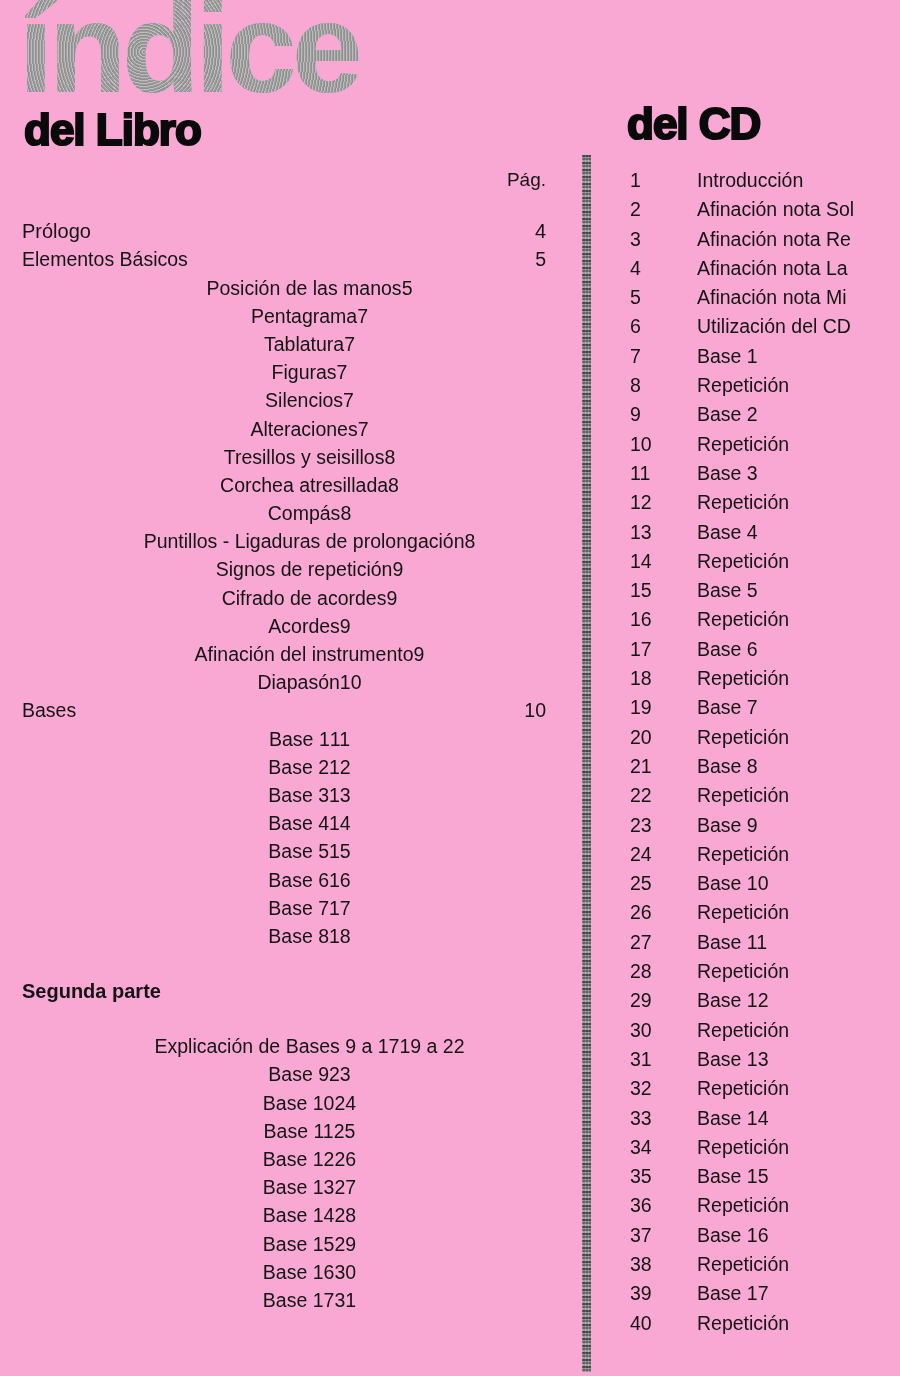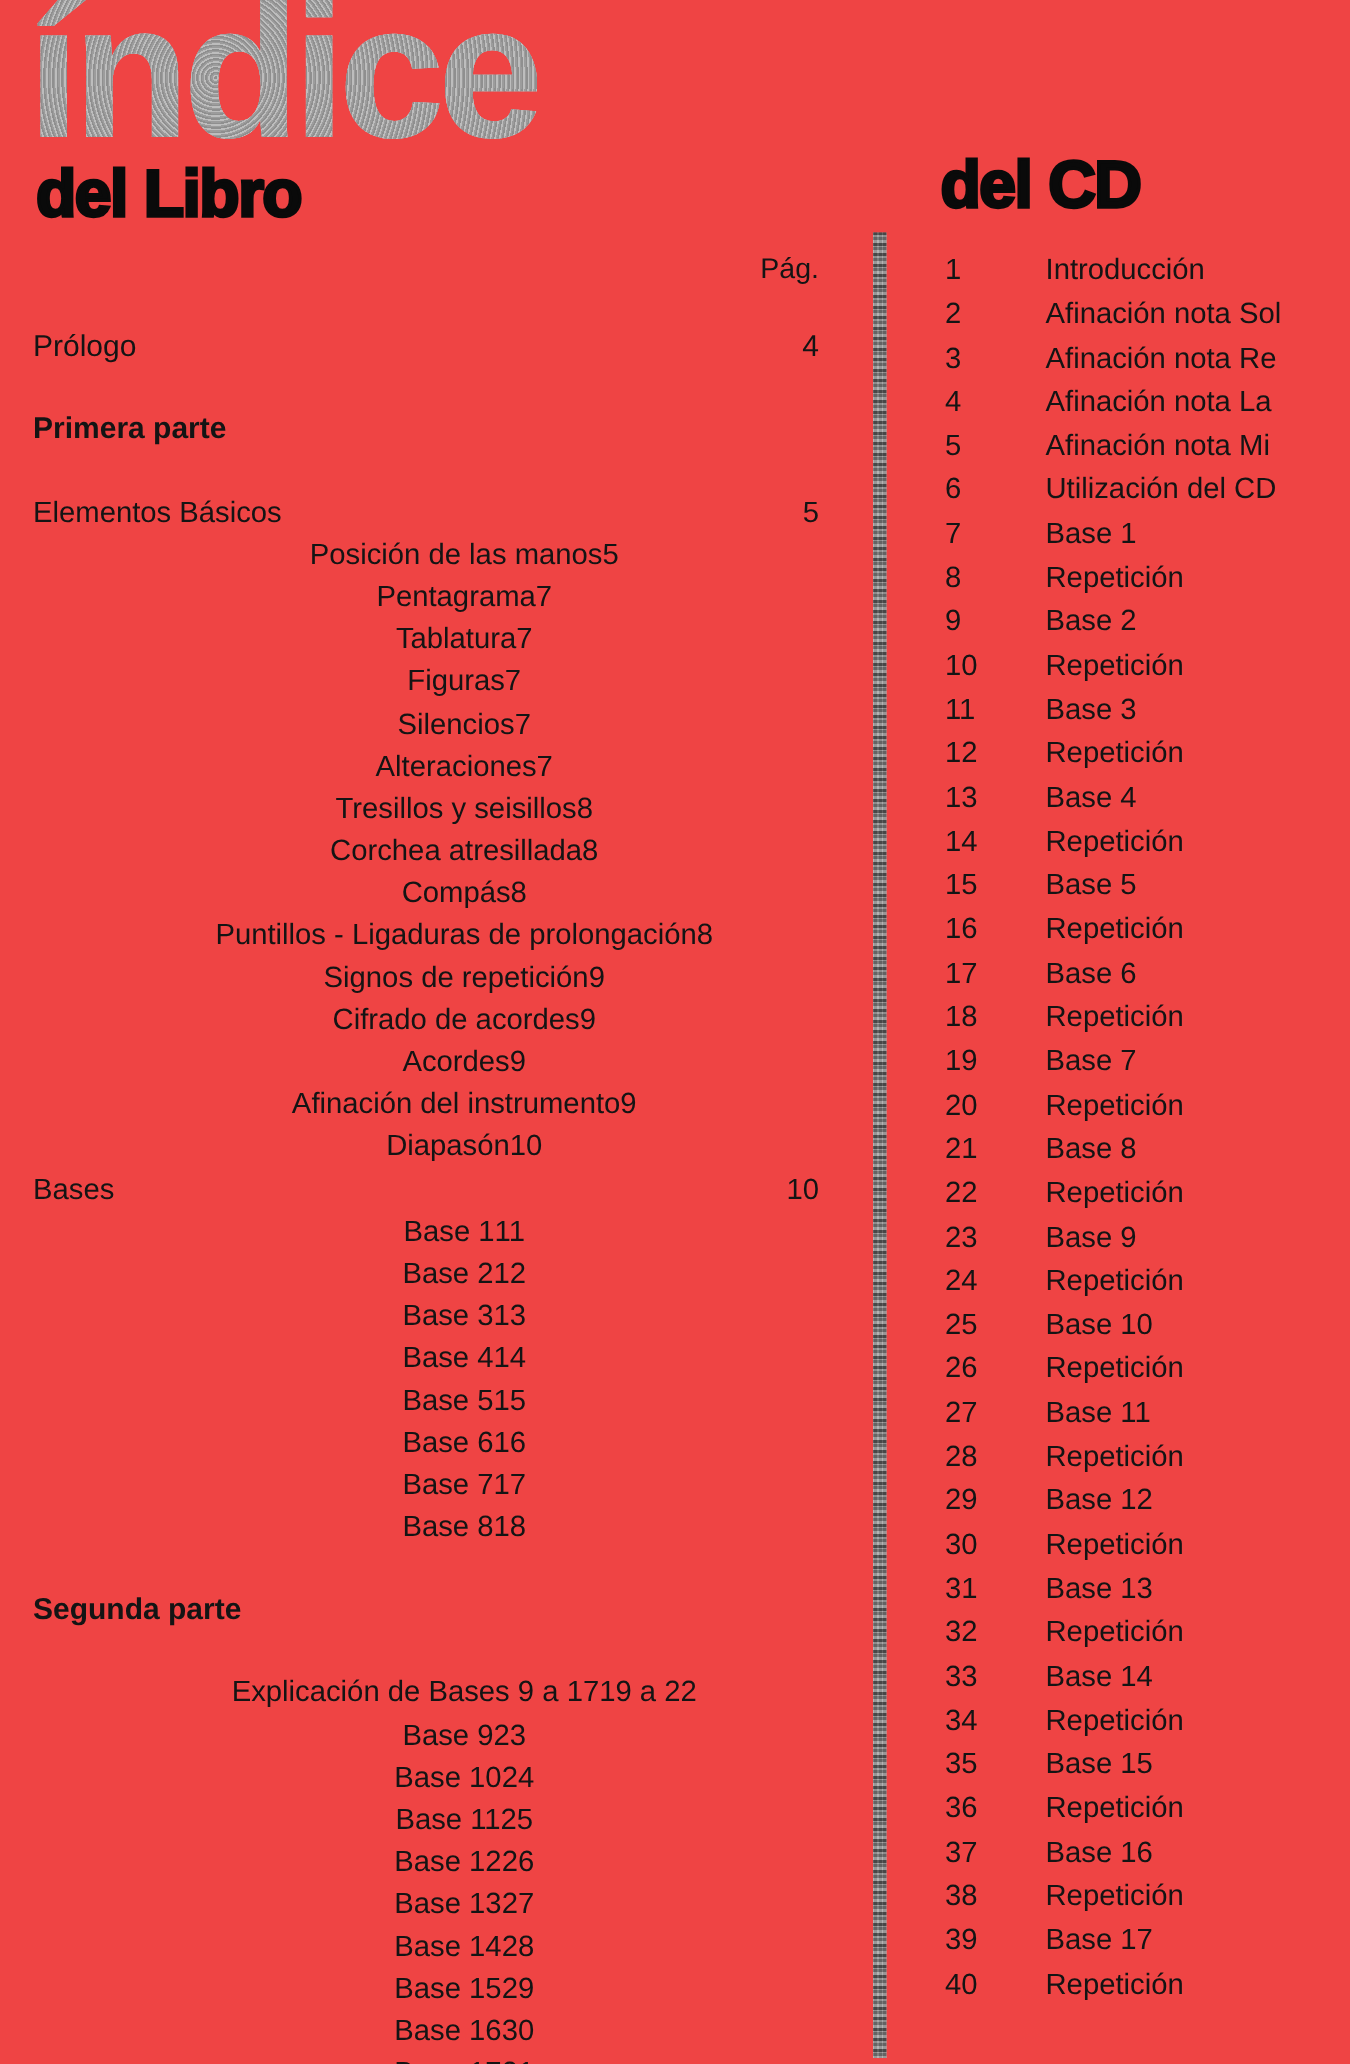--- a/index.html
+++ b/index.html
@@ -1,20 +1,20 @@
 <!DOCTYPE html>
 <html><head>
 <meta charset="utf-8">
 <style>
   html, body { margin: 0; padding: 0; background: #ffffff; }
   .page {
     position: relative;
     width: 900px;
     height: 1376px;
-    background: #ef4444;
+    background: #f9a8d4;
     overflow: hidden;
     font-family: "Liberation Sans", "DejaVu Sans", sans-serif;
     color: #141414;
   }
 
   
   .title-indice {
     position: absolute;
     left: 18px;
     top: -16px;
@@ -129,24 +129,20 @@
 
   <div class="divider"></div>
 
   <div class="book-col">
     <div class="page-col-header">Pág.</div>
     <div id="book-rows">
         <div class="trow kind-chapter indent-0">
           <span class="lab">Prólogo</span>
           <span class="pagenum">4</span>
         </div>
-        <div class="trow kind-section indent-0">
-          <span class="lab">Primera parte</span>
-          <span class="pagenum"></span>
-        </div>
         <div class="trow kind-entry indent-0">
           <span class="lab">Elementos Básicos</span>
           <span class="pagenum">5</span>
         </div>
         <div class="trow kind-entry indent-1">
           <span class="lab">Posición de las manos</span>
           <span class="pagenum">5</span>
         </div>
         <div class="trow kind-entry indent-1">
           <span class="lab">Pentagrama</span>

